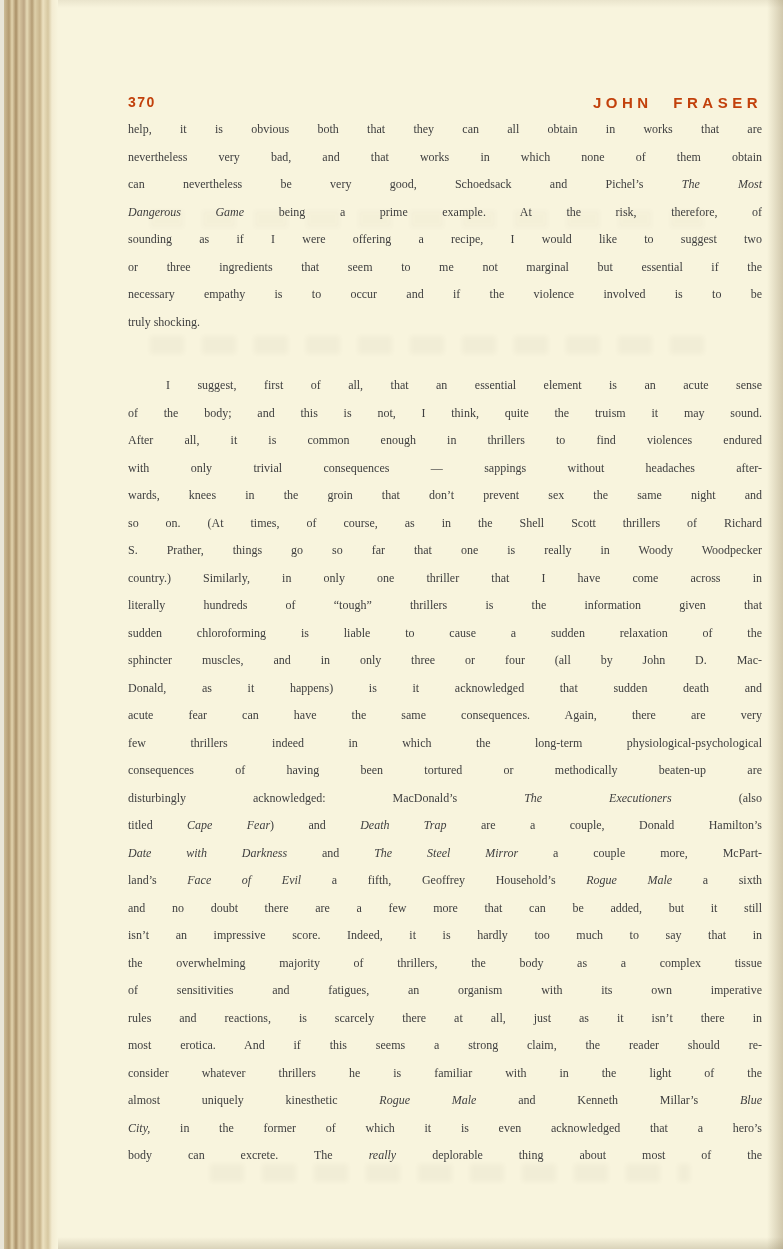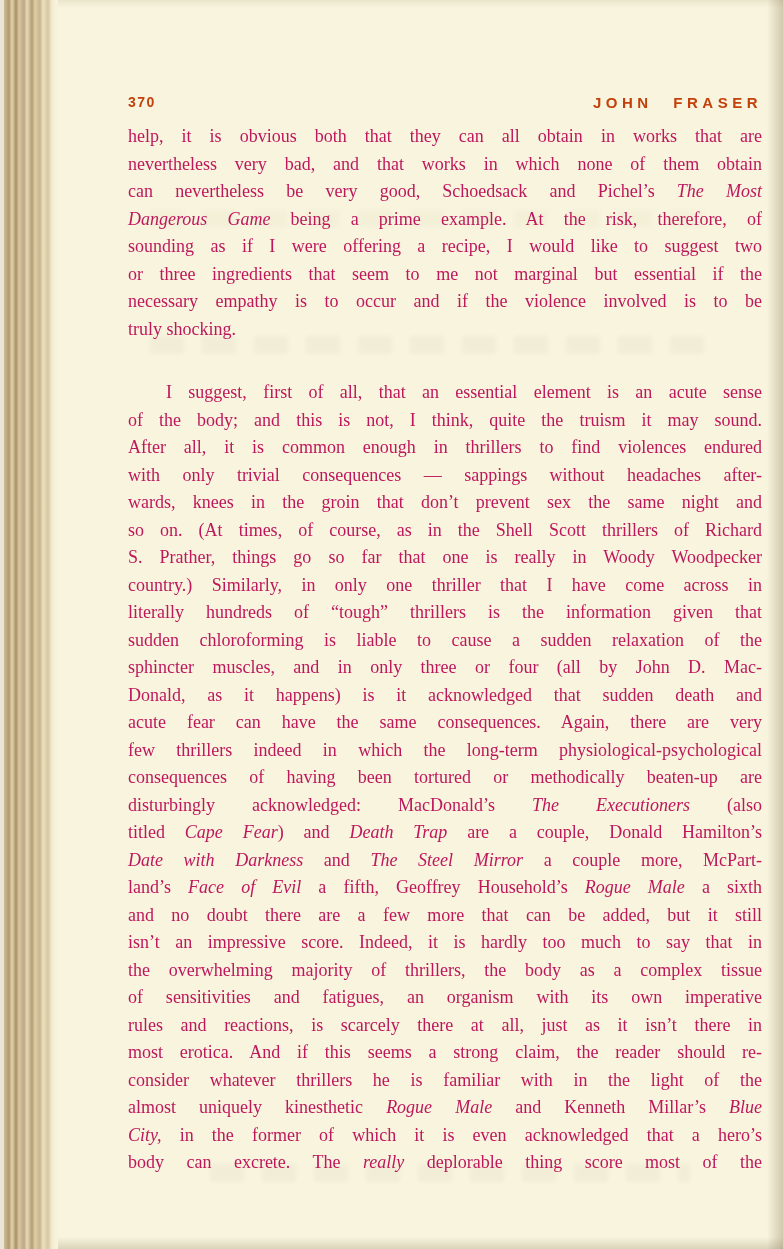--- a/index.html
+++ b/index.html
@@ -51,23 +51,23 @@
     font-family: "Liberation Sans", sans-serif;
     font-weight: bold; font-size: 14px; letter-spacing: 1.5px;
   }
   .author {
     font-family: Liberation Sans, sans-serif;
     font-weight: bold; font-size: 15px;
     letter-spacing: 4.5px; word-spacing: 12px;
   }
 
   .text-block {
-    position: absolute; left: 128px; top: 123px; width: 634px;
-    color: #be185d;
-    font-size: 18px;
+    position: absolute; left: 128px; top: 116px; width: 634px;
+    color: #404040;
+    font-size: 12px;
     line-height: 27.5px;
   }
   .paragraph + .paragraph { margin-top: 36px; }
   .line {
     text-align: justify;
     text-align-last: justify;
     white-space: normal;
   }
   .line.no-fill { text-align-last: left; }
   .line.indent { text-indent: 38px; }
@@ -135,16 +135,16 @@
         <div class="line"><span>land’s </span><em>Face of Evil</em><span> a fifth, Geoffrey Household’s </span><em>Rogue Male</em><span> a sixth</span></div>
         <div class="line"><span>and no doubt there are a few more that can be added, but it still</span></div>
         <div class="line"><span>isn’t an impressive score. Indeed, it is hardly too much to say that in</span></div>
         <div class="line"><span>the overwhelming majority of thrillers, the body as a complex tissue</span></div>
         <div class="line"><span>of sensitivities and fatigues, an organism with its own imperative</span></div>
         <div class="line"><span>rules and reactions, is scarcely there at all, just as it isn’t there in</span></div>
         <div class="line"><span>most erotica. And if this seems a strong claim, the reader should re-</span></div>
         <div class="line"><span>consider whatever thrillers he is familiar with in the light of the</span></div>
         <div class="line"><span>almost uniquely kinesthetic </span><em>Rogue Male</em><span> and Kenneth Millar’s </span><em>Blue</em></div>
         <div class="line"><em>City,</em><span> in the former of which it is even acknowledged that a hero’s</span></div>
-        <div class="line"><span>body can excrete. The </span><em>really</em><span> deplorable thing score most of the</span></div>
+        <div class="line"><span>body can excrete. The </span><em>really</em><span> deplorable thing about most of the</span></div>
       </div>
     </div>
 </div>
 
 </body></html>

